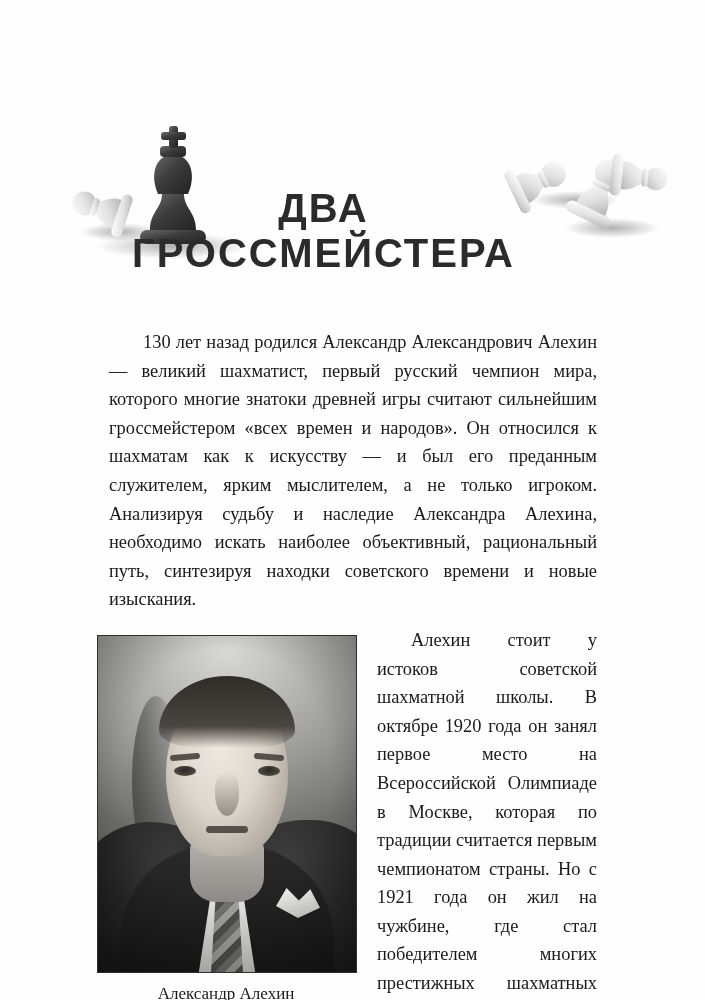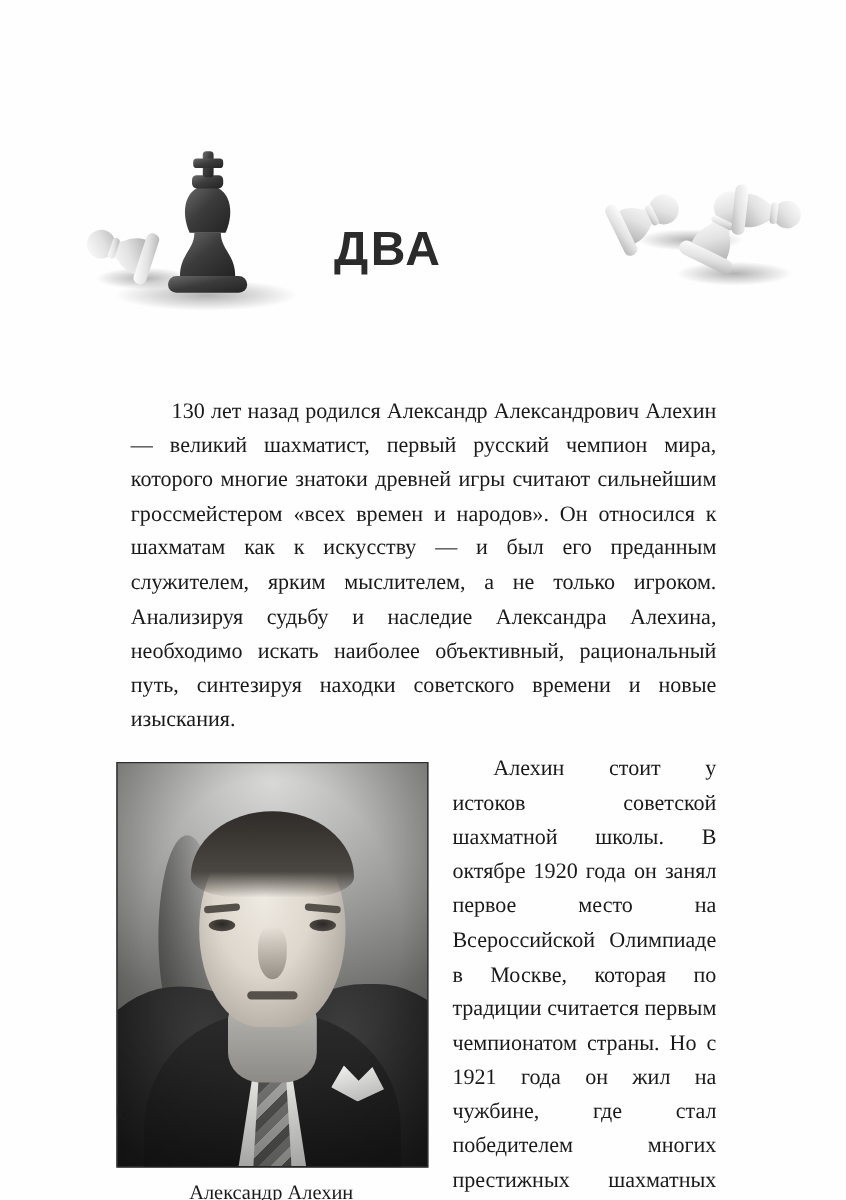--- a/index.html
+++ b/index.html
@@ -249,20 +249,21 @@
         <rect x="-21" y="26" width="42" height="11" rx="5" fill="url(#gLight)"></rect>
         <path d="M-14 26 C-14 12 -6 10 -6 2 L6 2 C6 10 14 12 14 26 Z" fill="url(#gLight)"></path>
         <circle cx="0" cy="-8" r="11.5" fill="url(#gLight)"></circle>
         <rect x="-9" y="0" width="18" height="6" rx="3" fill="url(#gLight)"></rect>
       </g>
     </svg>
   </div>
 
   <div class="title-block">
     <div class="title-line l1">ДВА</div>
+    <div class="title-line l2">ГРОССМЕЙСТЕРА</div>
   </div>
 
   <div class="content">
 
     <p class="para">130 лет назад родился Александр Александрович Алехин — великий шахматист, первый русский чемпион мира, которого многие знатоки древней игры считают сильнейшим гроссмейстером «всех времен и народов». Он относился к шахматам как к искусству — и был его преданным служителем, ярким мыслителем, а не только игроком. Анализируя судьбу и наследие Александра Алехина, необходимо искать наиболее объективный, рациональный путь, синтезируя находки советского времени и новые изыскания.</p>
 
     <div class="figure">
       <div class="figure-photo">
         <div class="ph-bg"></div>
         <div class="ph-shadowL"></div>

